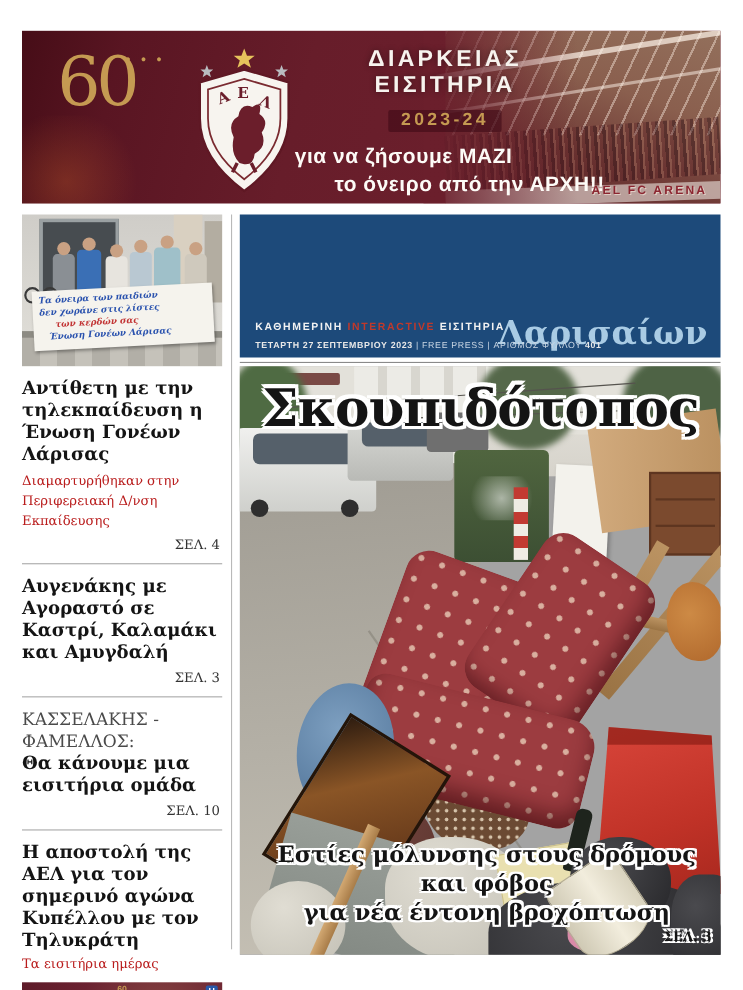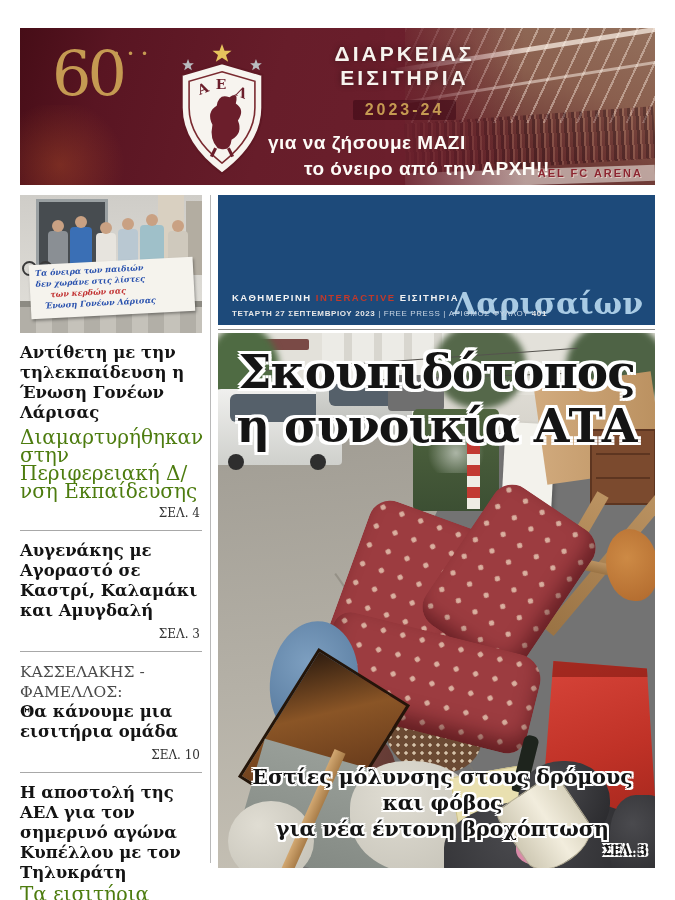--- a/index.html
+++ b/index.html
@@ -68,21 +68,21 @@
   .sp-banner { position:absolute; left:10px; top:66px; width:164px; height:54px; background:#f5f3ed;
     transform:rotate(-3deg); box-shadow:1px 2px 3px rgba(0,0,0,.35); padding:3px 6px;
     font-family:"DejaVu Serif", serif; font-style:italic; font-weight:bold; font-size:8px; line-height:11px; }
   .sp-banner div:nth-child(1){ color:#2a52ae; }
   .sp-banner div:nth-child(2){ color:#2a52ae; }
   .sp-banner div:nth-child(3){ color:#c23434; margin-left:14px; }
   .sp-banner div:nth-child(4){ color:#2a52ae; margin-left:8px; }
 
   .s-art { padding:10px 2px 8px 0; }
   .s-title { font-family:"DejaVu Serif", serif; font-weight:bold; font-size:16.5px; line-height:20px; color:#141414; }
-  .s-sub { font-family:"DejaVu Serif", serif; font-size:20px; line-height:18px; color:#4d7c0f; margin-top:5px; }
+  .s-sub { font-family:"DejaVu Serif", serif; font-size:12px; line-height:18px; color:#b91c1c; margin-top:5px; }
   .s-kicker { font-family:"DejaVu Serif", serif; font-size:15.5px; line-height:20px; color:#4a4a4a; }
   .s-page { font-family:"DejaVu Serif", serif; font-size:12px; color:#333; text-align:right; margin-top:6px; }
   .s-hr { border:none; border-top:1px solid #a8a8a8; margin:2px 0 0 0; }
 
   
   .poster { position:relative; width:182px; height:92px; margin-top:8px; overflow:hidden;
     background:radial-gradient(circle at 70% 40%, #8a4a45 0%, #6b2231 55%, #5c1a28 100%); }
   .po-sixty { position:absolute; left:50%; top:2px; transform:translateX(-50%); color:#c59a52; font-size:8px; font-weight:bold; }
   .po-sq { position:absolute; right:4px; top:3px; width:11px; height:11px; background:#2a58a8; color:#fff;
     font-size:8px; font-weight:bold; text-align:center; line-height:11px; border-radius:2px; }
@@ -93,21 +93,21 @@
     font-weight:bold; font-size:74px; letter-spacing:-3px; }
   .mh-sub { position:absolute; right:12px; bottom:4px; color:#a9cbe4; font-family:"DejaVu Serif", serif;
     font-weight:bold; font-size:30px; letter-spacing:0px; }
   .mh-tag { position:absolute; left:14px; bottom:22px; color:#f2f2f2; font-size:9.5px; font-weight:bold; letter-spacing:1.5px; }
   .mh-tag .hl { color:#c0392b; }
   .mh-date { position:absolute; left:14px; bottom:7px; color:#e8e8e8; font-size:8px; font-weight:bold; letter-spacing:.6px; }
   .mh-date .dim { color:#c9d6e4; font-weight:normal; }
   .main-rule { border:none; border-top:1.5px solid #8a8a8a; margin:4px 0 3px 0; }
 
   
-  .photo { position:relative; width:437px; height:535px; overflow:hidden; background:#737373; }
+  .photo { position:relative; width:437px; height:535px; overflow:hidden; background:#a3a3a3; }
   .ph-sky { position:absolute; left:0; top:0; width:437px; height:100px; background:linear-gradient(#e9e7e0,#d6d3cb); }
   .bld { position:absolute; background:#e3e1da; }
   .awning { position:absolute; left:35px; top:6px; width:56px; height:11px; background:#7a4a46; border-radius:2px; }
   .tree { position:absolute; border-radius:50%; filter:blur(3px); }
   .wire { position:absolute; height:1px; background:#55534e; }
   .street { position:absolute; left:0; top:88px; width:437px; height:447px;
     background:linear-gradient(175deg,#a09c93 0%,#b4b0a6 55%,#c6c1b5 100%);
     clip-path:polygon(0 0, 60% 0, 38% 45%, 16% 100%, 0 100%); }
   .curbline { position:absolute; left:118px; top:240px; width:330px; height:2px; background:#7e7a70; transform:rotate(55deg); transform-origin:left top; opacity:.5; }
   .car { position:absolute; border-radius:9px 14px 4px 4px; }
@@ -368,21 +368,20 @@
 
         <div class="bag" style="left:226px;top:468px;width:212px;height:112px;border-radius:42%"></div>
         <div class="bag" style="left:300px;top:428px;width:92px;height:82px;border-radius:48%"></div>
         <div class="bag" style="left:392px;top:462px;width:64px;height:96px;border-radius:40%"></div>
         <div class="pink"></div>
         <div class="bucket"></div>
         <div class="hose"></div>
 
         <div class="headline">
           <div class="h1l">Σκουπιδότοπος</div>
-          <div class="h2l">η συνοικία ΑΤΑ</div>
         </div>
         <div class="caption">
           <div>Εστίες μόλυνσης στους δρόμους και φόβος</div>
           <div>για νέα έντονη βροχόπτωση</div>
         </div>
         <div class="ph-page">ΣΕΛ. 3</div>
       </div>
     </main>
   </div>
 </div>

